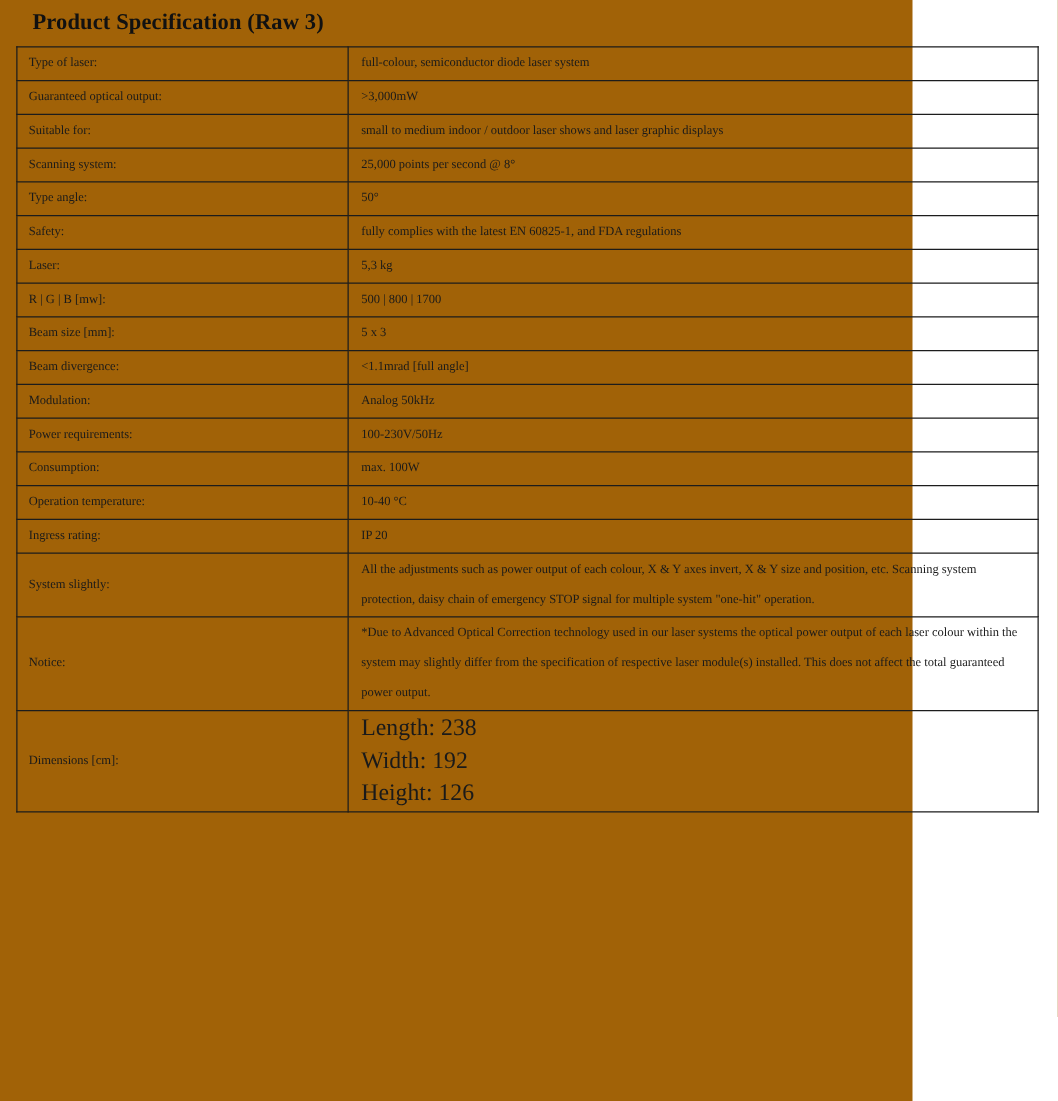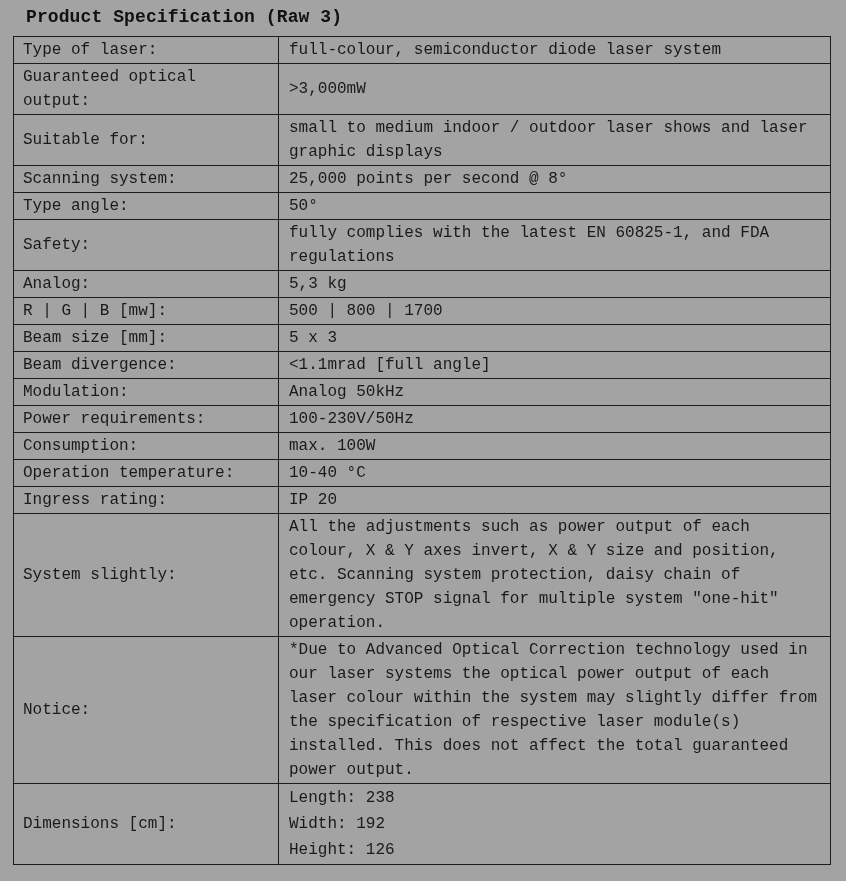--- a/index.html
+++ b/index.html
@@ -1,58 +1,58 @@
 <!DOCTYPE html>
 <html><head>
 <meta charset="utf-8">
 <style>
   html, body {
     margin: 0;
     padding: 0;
     background: #ffffff;
   }
   .page {
-    width: 846px;
+    width: 730px;
     min-height: 881px;
-    background: #a3a3a3;
+    background: #a16207;
     color: #1a1a1a;
-    font-family: Liberation Mono, monospace;
+    font-family: Liberation Serif, serif;
     box-sizing: border-box;
     padding-top: 7px;
   }
   .page-title {
     font-size: 18px;
     font-weight: bold;
     color: #111111;
     margin: 0 0 9px 26px;
     letter-spacing: 0.1px;
   }
   table.spec-table {
     border-collapse: collapse;
     margin-left: 13px;
     width: 818px;
     table-layout: fixed;
   }
   table.spec-table td {
     border: 1.6px solid #1c1c1c;
-    font-size: 16px;
+    font-size: 10px;
     line-height: 24px;
     vertical-align: middle;
     overflow: hidden;
   }
   td.label-cell {
     width: 249px;
     padding: 1px 6px 1px 9px;
   }
   td.value-cell {
     padding: 1px 6px 1px 10px;
     white-space: pre-line;
   }
   td.value-cell.small {
-    font-size: 16px;
+    font-size: 19px;
     line-height: 26px;
   }
 </style>
 </head>
 <body>
 
 <div class="page">
   <h1 class="page-title">Product Specification (Raw 3)</h1>
 
   <table class="spec-table">
@@ -75,21 +75,21 @@
         </tr>
         <tr>
           <td class="label-cell">Type angle:</td>
           <td class="value-cell">50°</td>
         </tr>
         <tr>
           <td class="label-cell">Safety:</td>
           <td class="value-cell">fully complies with the latest EN 60825-1, and FDA regulations</td>
         </tr>
         <tr>
-          <td class="label-cell">Analog:</td>
+          <td class="label-cell">Laser:</td>
           <td class="value-cell">5,3 kg</td>
         </tr>
         <tr>
           <td class="label-cell">R | G | B [mw]:</td>
           <td class="value-cell">500 | 800 | 1700</td>
         </tr>
         <tr>
           <td class="label-cell">Beam size [mm]:</td>
           <td class="value-cell">5 x 3</td>
         </tr>

